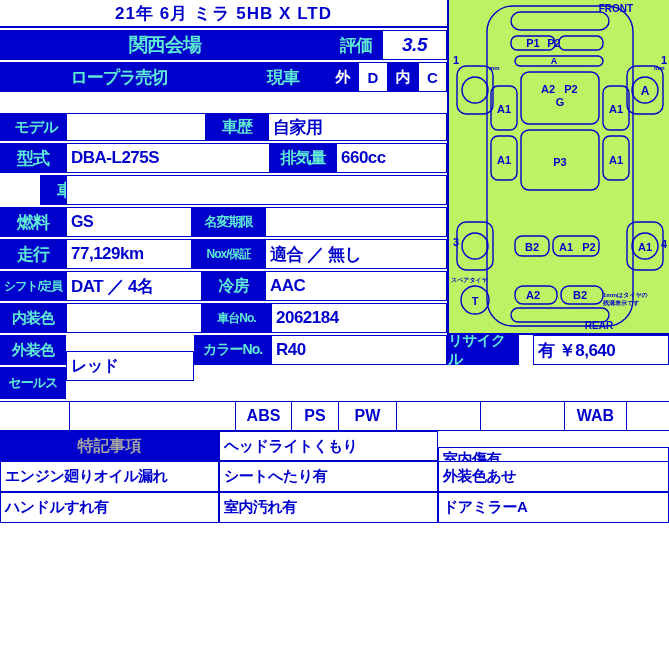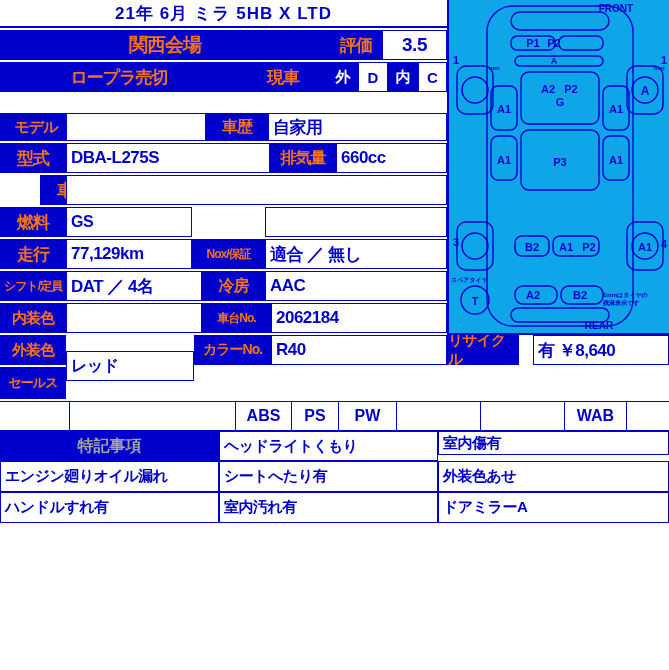--- a/index.html
+++ b/index.html
@@ -9,21 +9,21 @@
     background: #ffffff;
     font-family: "Liberation Sans", sans-serif;
     color: #0000cc;
     overflow: hidden;
   }
   .sheet { position: relative; width: 669px; height: 670px; }
 
   
   .blk { position: absolute; border: 1px solid #0000cc; }
   .lbl {
-    background: #0000cc; color: #f97316;
+    background: #0000cc; color: #5eead4;
     font-weight: bold; display: flex; align-items: center;
     justify-content: center; letter-spacing: -1px;
   }
   .val {
     background: #ffffff; color: #0000cc;
     display: flex; align-items: center; padding-left: 4px;
     font-weight: bold; letter-spacing: -0.5px;
   }
 
   
@@ -31,21 +31,21 @@
     left: 0; top: 0; width: 447px; height: 28px;
     background: #fff; border-bottom: 2px solid #0000cc;
     display: flex; align-items: center; justify-content: center;
     font-size: 17px; font-weight: bold; letter-spacing: 1px;
     border-left: 0; border-top: 0; border-right: 0;
   }
 
   
   #venue { left: 0; top: 30px; width: 330px; height: 30px; font-size: 19px; }
   #rate-lbl { left: 330px; top: 30px; width: 52px; height: 30px; font-size: 17px; }
-  #rate-val { left: 382px; top: 30px; width: 65px; height: 30px; font-size: 19px; justify-content: center; padding-left: 0; }
+  #rate-val { left: 382px; top: 30px; width: 65px; height: 30px; font-size: 19px; justify-content: center; padding-left: 0; font-style: italic; }
 
   
   #sale { left: 0; top: 62px; width: 238px; height: 30px; font-size: 17px; }
   #stock { left: 238px; top: 62px; width: 90px; height: 30px; font-size: 17px; }
   .minibox { height: 30px; width: 30px; top: 62px; font-size: 15px; }
   #mb1 { left: 328px; background: #0000cc; color: #fff; }
   #mb2 { left: 358px; background: #fff; color: #0000cc; }
   #mb3 { left: 388px; background: #0000cc; color: #fff; }
   #mb4 { left: 418px; background: #fff; color: #0000cc; width: 29px; }
   .minibox { display: flex; align-items: center; justify-content: center; font-weight: bold; }
@@ -117,21 +117,21 @@
     position: absolute; border: 1px solid #0000cc; background: #fff;
     color: #0000cc; font-weight: bold; font-size: 15px;
     display: flex; align-items: center; padding-left: 4px;
     letter-spacing: -0.5px;
   }
 
   
   #diagram {
     position: absolute; left: 447px; top: 0; width: 222px; height: 335px;
     border-left: 2px solid #0000cc; border-bottom: 2px solid #0000cc;
-    background: #0ea5e9; overflow: hidden;
+    background: #bef264; overflow: hidden;
   }
   #diagram svg { display: block; }
 </style>
 </head>
 <body>
 
 <div class="sheet">
 
   <div id="title" class="blk">21年 6月 ミラ 5HB X LTD</div>
 
@@ -154,20 +154,21 @@
   <div id="kata-lbl" class="blk lbl">型式</div>
   <div id="kata-val" class="blk val">DBA-L275S</div>
   <div id="disp-lbl" class="blk lbl">排気量</div>
   <div id="disp-val" class="blk val">660cc</div>
 
   <div id="shaken-lbl" class="blk lbl">車検</div>
   <div id="shaken-val" class="blk val"></div>
 
   <div id="fuel-lbl" class="blk lbl">燃料</div>
   <div id="fuel-val" class="blk val">GS</div>
+  <div id="name-lbl" class="blk lbl">名変期限</div>
   <div id="name-val" class="blk val"></div>
 
   <div id="dist-lbl" class="blk lbl">走行</div>
   <div id="dist-val" class="blk val">77,129km</div>
   <div id="nox-lbl" class="blk lbl">Nox/保証</div>
   <div id="nox-val" class="blk val">適合 ／ 無し</div>
 
   <div id="shift-lbl" class="blk lbl">シフト/定員</div>
   <div id="shift-val" class="blk val">DAT ／ 4名</div>
   <div id="ac-lbl" class="blk lbl">冷房</div>
@@ -197,21 +198,21 @@
     <div class="eq" style="left:397px;width:84px"></div>
     <div class="eq" style="left:481px;width:84px"></div>
     <div class="eq" style="left:565px;width:62px">WAB</div>
     <div class="eq" style="left:627px;width:42px;border-right:0"></div>
   </div>
 
   <div id="notes">
     <div id="notes-hdr">特記事項</div>
 
     <div class="nc" style="left:219px;top:0;width:219px;height:30px">ヘッドライトくもり</div>
-    <div class="nc" style="left:438px;top:0;width:231px;height:24px">室内傷有</div>
+    <div class="nc" style="left:438px;top:16px;width:231px;height:24px">室内傷有</div>
 
     <div class="nc" style="left:0;top:30px;width:219px;height:31px">エンジン廻りオイル漏れ</div>
     <div class="nc" style="left:219px;top:30px;width:219px;height:31px">シートへたり有</div>
     <div class="nc" style="left:438px;top:30px;width:231px;height:31px">外装色あせ</div>
 
     <div class="nc" style="left:0;top:61px;width:219px;height:31px">ハンドルすれ有</div>
     <div class="nc" style="left:219px;top:61px;width:219px;height:31px">室内汚れ有</div>
     <div class="nc" style="left:438px;top:61px;width:231px;height:31px">ドアミラーA</div>
   </div>
 

